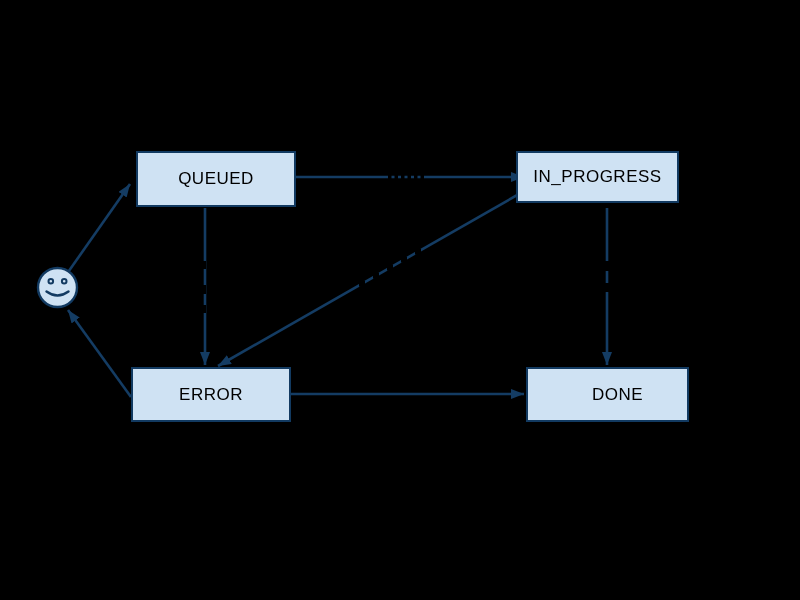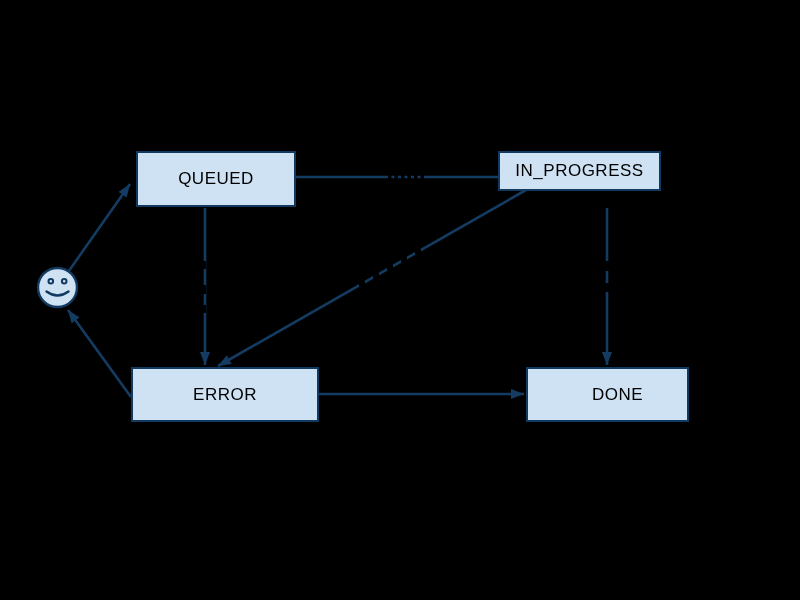--- a/index.html
+++ b/index.html
@@ -19,22 +19,22 @@
     border: 2.5px solid #123a61;
     color: #000000;
     display: flex;
     align-items: center;
     justify-content: center;
     font-size: 17px;
     letter-spacing: 0.5px;
     white-space: nowrap;
   }
   #node-queued      { left: 136px; top: 151px; width: 160px; height: 56px; }
-  #node-inprogress  { left: 498px; top: 151px; width: 163px; height: 40px; }
-  #node-error       { left: 131px; top: 367px; width: 188px; height: 55px; }
+  #node-inprogress  { left: 516px; top: 151px; width: 163px; height: 52px; }
+  #node-error       { left: 131px; top: 367px; width: 160px; height: 55px; }
   #node-done        { left: 526px; top: 367px; width: 163px; height: 55px; padding-left: 20px; }
 </style>
 </head>
 <body>
 
 <div class="canvas">
 
   <svg width="800" height="600" viewBox="0 0 800 600">
     <defs>
       <marker id="arrow" markerUnits="userSpaceOnUse" markerWidth="14" markerHeight="10" refX="13" refY="5" orient="auto">

